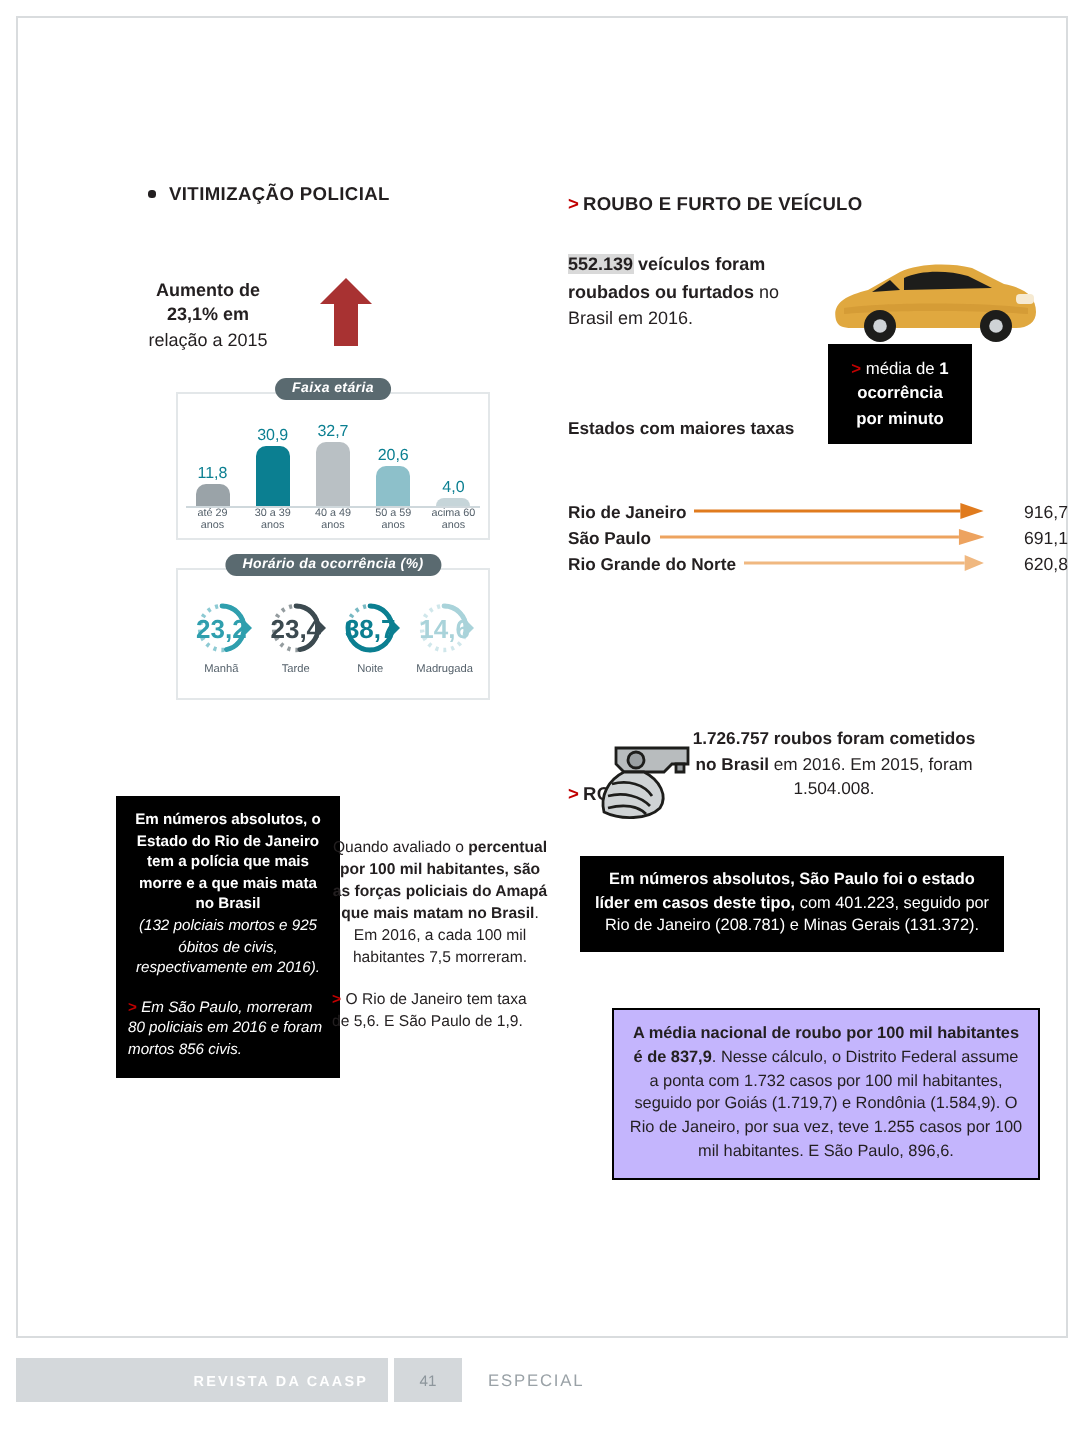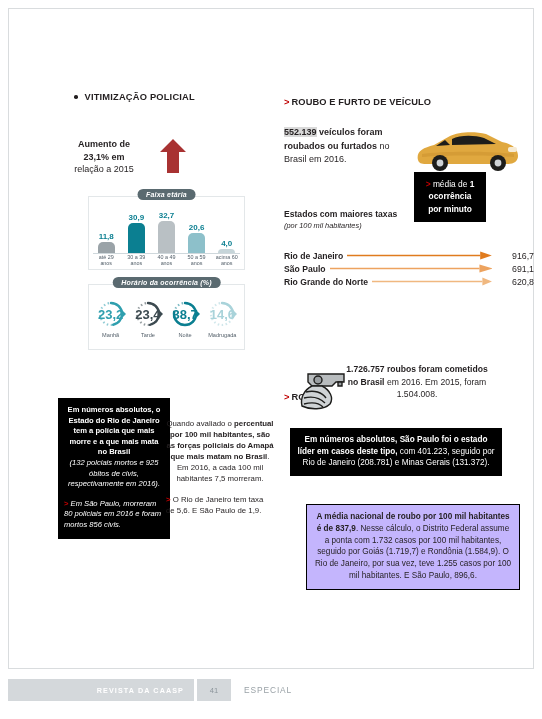--- a/index.html
+++ b/index.html
@@ -51,21 +51,21 @@
     position:absolute;left:50%;transform:translateX(-50%);top:-8px;
     background:#5a6a70;color:#fff;border-radius:9px;
     font-size:7px;font-style:italic;font-weight:bold;
     padding:2px 9px;white-space:nowrap;letter-spacing:.2px;
   }
   .bars{
     position:absolute;left:4px;right:4px;bottom:16px;top:16px;
     display:flex;align-items:flex-end;justify-content:space-between;
   }
   .bar-wrap{width:18%;display:flex;flex-direction:column;align-items:center;}
-  .bar-val{font-size:8px;font-weight:bold;margin-bottom:1px;}
+  .bar-val{font-size:8px;font-weight:normal;margin-bottom:1px;}
   .bar{width:17px;border-radius:5px 5px 0 0;}
   .axis{
     position:absolute;left:4px;right:4px;bottom:15px;height:1px;background:#cfd8dc;
   }
   .bar-labels{
     position:absolute;left:4px;right:4px;bottom:0px;height:15px;
     display:flex;justify-content:space-between;
   }
   .bar-lab{width:18%;text-align:center;font-size:5.4px;line-height:6.4px;color:#55616b;}
 
@@ -338,21 +338,20 @@
   <div class="black-min">
     <div>
       <span class="gt">&gt;</span><span class="thin"> média de </span><span>1</span>
     </div>
     <div>ocorrência</div>
     <div>por minuto</div>
   </div>
 
   <div class="estados-lab">
     <div>Estados com maiores taxas</div>
-    <div class="estados-sub">(por 100 mil habitantes)</div>
   </div>
 
   <div class="rates" id="rates-list">
       <div class="rate-row">
         <div class="rate-name">Rio de Janeiro</div>
         <div class="rate-line">
           <svg width="100%" height="9" viewBox="0 0 100 9" preserveAspectRatio="none">
             <line x1="0" y1="4.5" x2="92" y2="4.5" stroke="#e07b1e" stroke-width="1.4"></line>
             <polygon points="92,0.5 100,4.5 92,8.5" fill="#e07b1e"></polygon>
           </svg>

